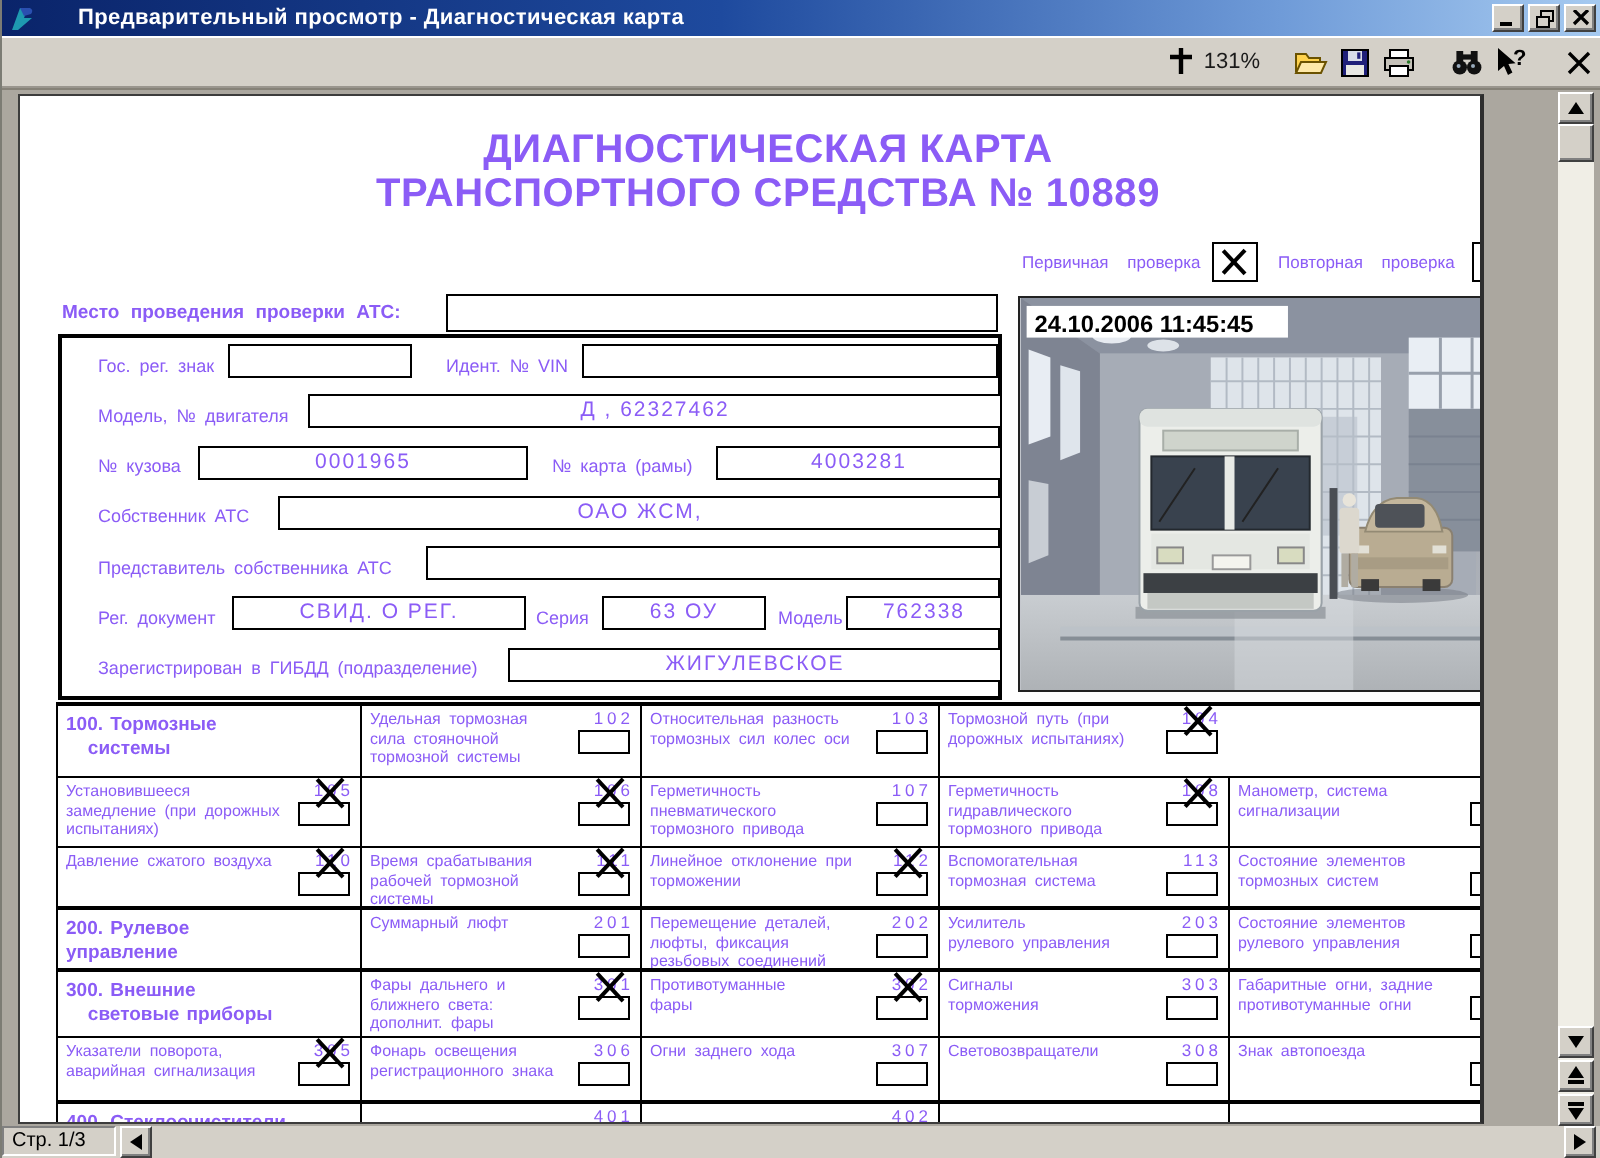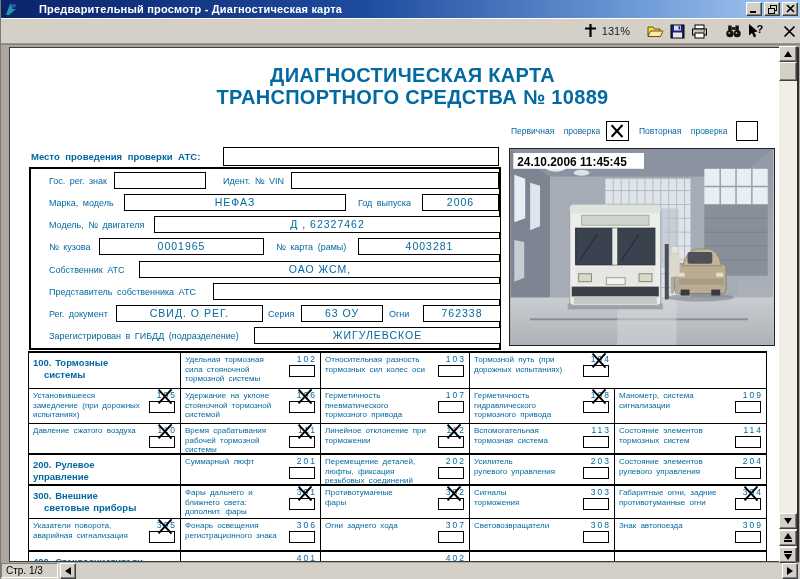--- a/index.html
+++ b/index.html
@@ -19,22 +19,22 @@
 
   
   .toolbar{height:26px;display:flex;align-items:center;background:#d4d0c8;padding-left:5px;
     border-top:1px solid #fff;border-bottom:1px solid #9a968e;justify-content:flex-end;}
   .tbtn{width:22px;height:20px;display:flex;align-items:center;justify-content:center;cursor:default;}
   .zoomlabel{font-size:11px;color:#1a1a1a;margin:0 6px 0 0;}
   .ml8{margin-left:8px}.ml12{margin-left:12px}
 
   
   .preview{position:absolute;top:44px;left:0;right:0;bottom:16px;background:#aba79f;border-top:1px solid #868278;}
-  .page{position:absolute;left:8px;top:2px;width:790px;height:515px;background:#fff;overflow:hidden;
-    border:1px solid #3c3c3c;border-right:2px solid #2e2e2e;color:#0369a1;}
+  .page{position:absolute;left:8px;top:2px;width:733px;height:515px;background:#fff;overflow:hidden;
+    border:1px solid #3c3c3c;border-right:2px solid #2e2e2e;color:#8b5cf6;}
 
   
   .vscroll{position:absolute;top:1px;right:3px;width:18px;bottom:0;background:#f0eee6;}
   .sbtn{width:18px;height:16px;background:#d4d0c8;display:flex;flex-direction:column;align-items:center;justify-content:center;
     border:1px solid;border-color:#fff #404040 #404040 #fff;box-shadow:inset -1px -1px 0 #808080;}
   .vscroll .up{position:absolute;top:0;}
   .vscroll .thumb{position:absolute;top:16px;height:19px;width:18px;background:#d4d0c8;
     border:1px solid;border-color:#fff #404040 #404040 #fff;box-shadow:inset -1px -1px 0 #808080;}
   .vscroll .down{position:absolute;bottom:34px;}
   .vscroll .prevpg{position:absolute;bottom:17px;}
@@ -206,26 +206,20 @@
       </div>
 
       <div class="fbox">
         <div class="frow">
           <span class="fl" style="left:18px">Гос. рег. знак</span>
           <span class="fv" style="left:83px;width:92px"></span>
           <span class="fl" style="left:192px">Идент. № VIN</span>
           <span class="fv" style="left:260px;width:208px"></span>
         </div>
         <div class="frow">
-          <span class="fl" style="left:18px">Марка,  модель</span>
-          <span class="fv" style="left:93px;width:222px">НЕФАЗ</span>
-          <span class="fl" style="left:327px">Год выпуска</span>
-          <span class="fv" style="left:391px;width:77px">2006</span>
-        </div>
-        <div class="frow">
           <span class="fl" style="left:18px">Модель, № двигателя</span>
           <span class="fv" style="left:123px;width:347px">Д ,  62327462</span>
         </div>
         <div class="frow">
           <span class="fl" style="left:18px">№ кузова</span>
           <span class="fv" style="left:68px;width:165px">0001965</span>
           <span class="fl" style="left:245px">№ карта (рамы)</span>
           <span class="fv" style="left:327px;width:143px">4003281</span>
         </div>
         <div class="frow">
@@ -234,21 +228,21 @@
         </div>
         <div class="frow">
           <span class="fl" style="left:18px">Представитель собственника АТС</span>
           <span class="fv" style="left:182px;width:288px"></span>
         </div>
         <div class="frow">
           <span class="fl" style="left:18px">Рег. документ</span>
           <span class="fv" style="left:85px;width:147px">СВИД.  О  РЕГ.</span>
           <span class="fl" style="left:237px">Серия</span>
           <span class="fv" style="left:270px;width:82px">63  ОУ</span>
-          <span class="fl" style="left:358px">Огни</span>
+          <span class="fl" style="left:358px">Модель</span>
           <span class="fv" style="left:392px;width:78px">762338</span>
         </div>
         <div class="frow">
           <span class="fl" style="left:18px">Зарегистрирован  в  ГИБДД  (подразделение)</span>
           <span class="fv" style="left:223px;width:247px">ЖИГУЛЕВСКОЕ</span>
         </div>
       </div>
 
       <svg class="photo" viewBox="0 0 266 198">
         <defs>
@@ -364,21 +358,20 @@
               <span class="codewrap">
                 <span class="code">105</span>
                 <span class="cbox"></span>
                 <span class="xmark">
                   <i class="xa"></i>
                   <i class="xb"></i>
                 </span>
               </span>
             </div>
             <div class="tcell">
-              <span class="clab">Удержание на уклоне стояночной тормозной системой</span>
               <span class="codewrap">
                 <span class="code">106</span>
                 <span class="cbox"></span>
                 <span class="xmark">
                   <i class="xa"></i>
                   <i class="xb"></i>
                 </span>
               </span>
             </div>
             <div class="tcell">

